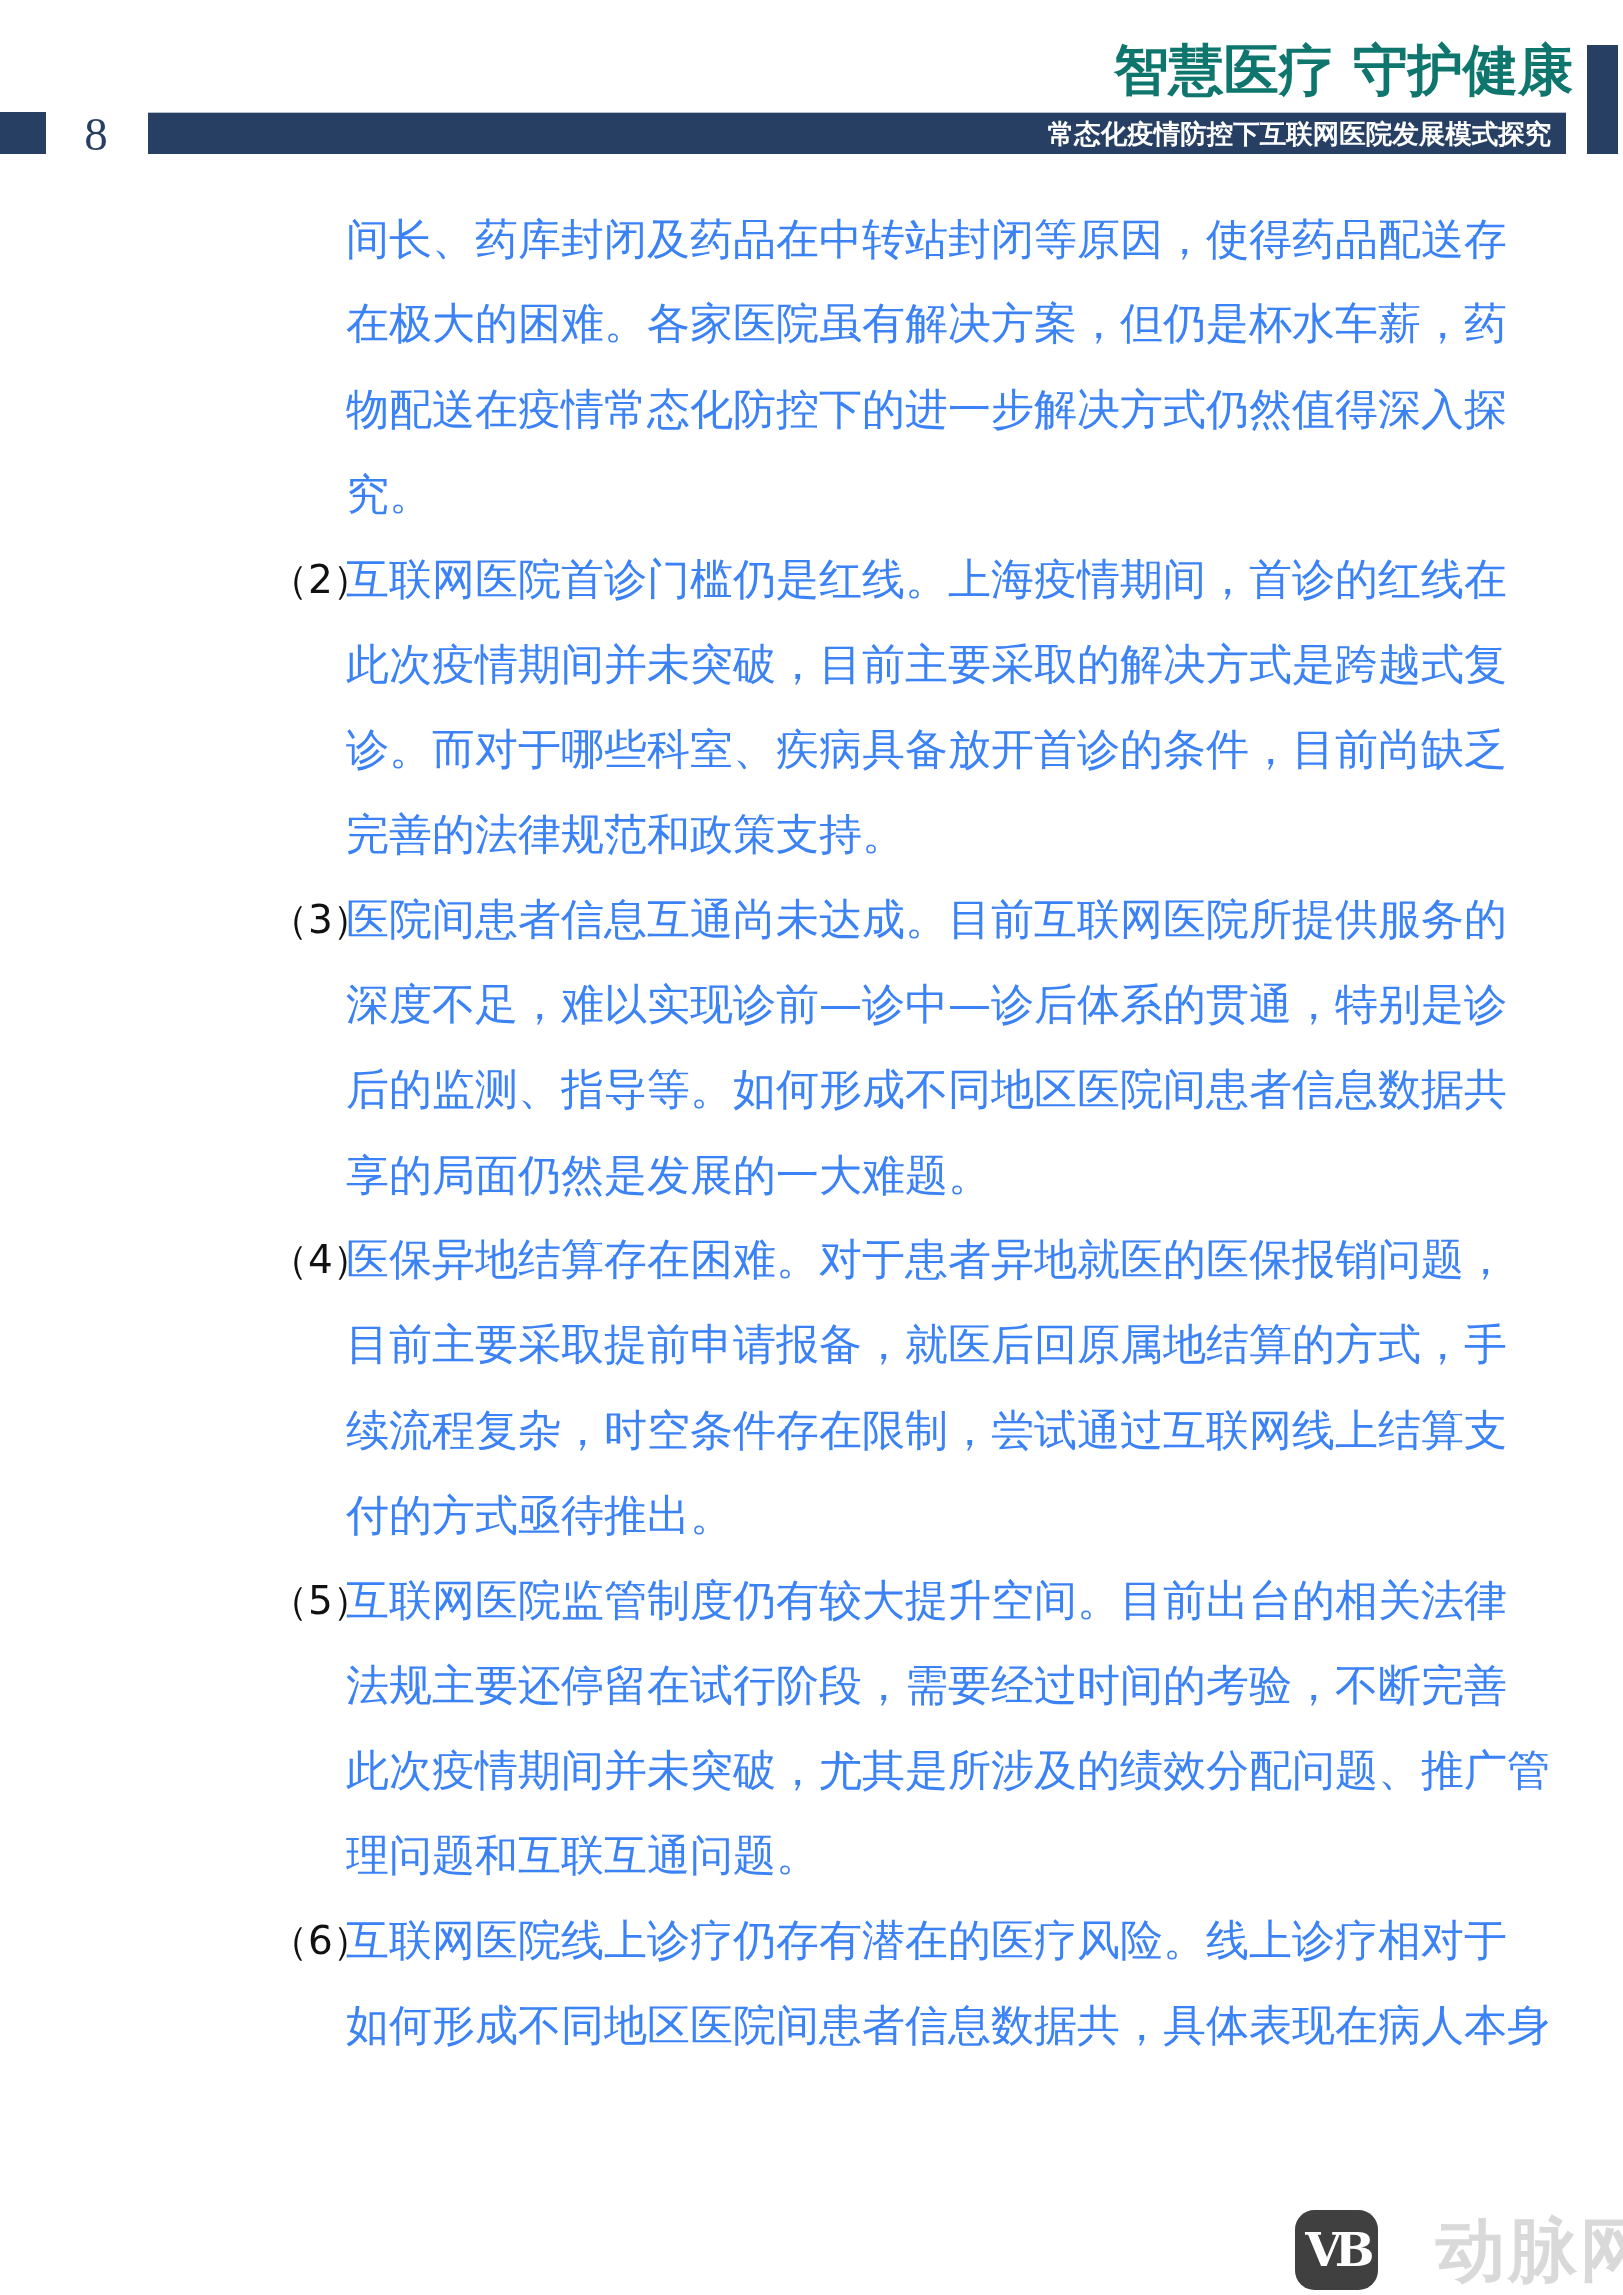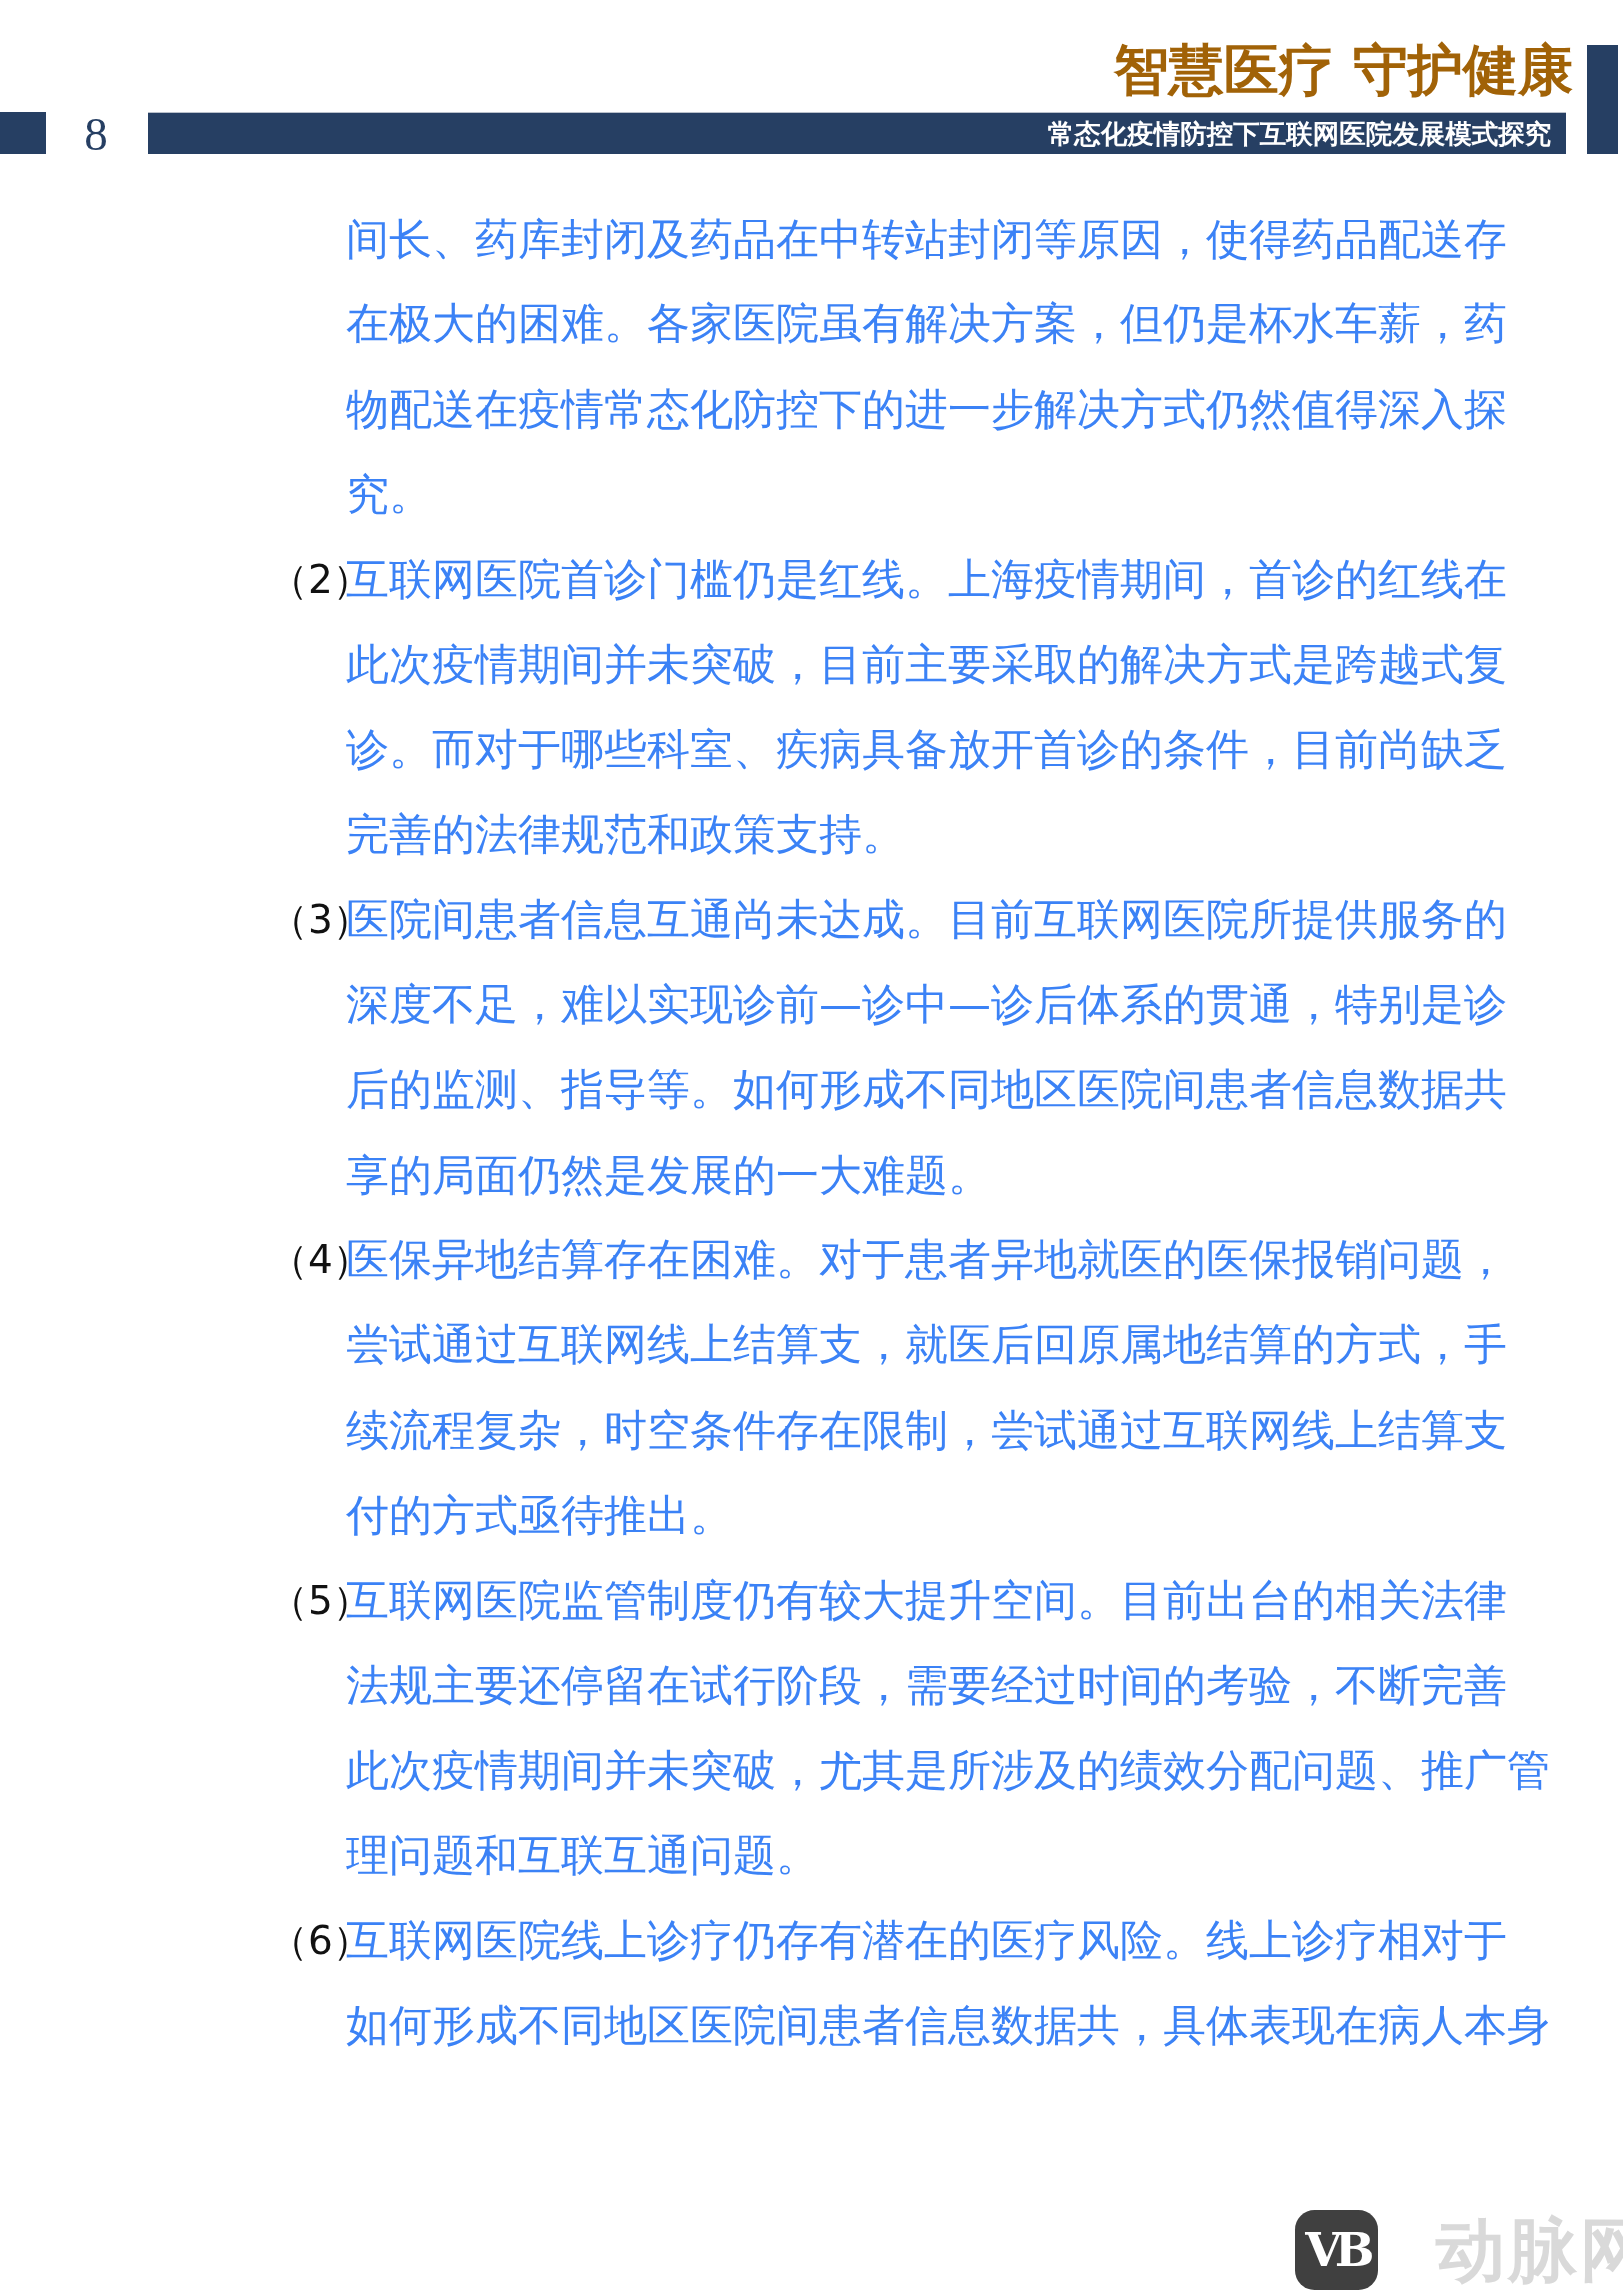--- a/index.html
+++ b/index.html
@@ -19,21 +19,21 @@
     .header-title {
       position: absolute;
       left: 1082px;
       top: 38px;
       width: 491px;
       height: 64px;
       font-family: "DejaVu Serif", "Liberation Serif", serif;
       font-weight: bold;
       font-size: 55px;
       line-height: 64px;
-      color: #a16207;
+      color: #0f766e;
       white-space: nowrap;
       text-align: right;
       letter-spacing: 0px;
     }
     .right-bar {
       position: absolute;
       left: 1587px;
       top: 45px;
       width: 31px;
       height: 109px;
@@ -174,21 +174,21 @@
 <div class="line last" style="top:805px">完善的法律规范和政策支持。</div>
 
 <div class="bullet" style="top:890px">（3）</div>
 <div class="line" style="top:890px">医院间患者信息互通尚未达成。目前互联网医院所提供服务的</div>
 <div class="line" style="top:975px">深度不足，难以实现诊前—诊中—诊后体系的贯通，特别是诊</div>
 <div class="line" style="top:1060px">后的监测、指导等。如何形成不同地区医院间患者信息数据共</div>
 <div class="line last" style="top:1146px">享的局面仍然是发展的一大难题。</div>
 
 <div class="bullet" style="top:1230px">（4）</div>
 <div class="line" style="top:1230px">医保异地结算存在困难。对于患者异地就医的医保报销问题，</div>
-<div class="line" style="top:1315px">尝试通过互联网线上结算支，就医后回原属地结算的方式，手</div>
+<div class="line" style="top:1315px">目前主要采取提前申请报备，就医后回原属地结算的方式，手</div>
 <div class="line" style="top:1401px">续流程复杂，时空条件存在限制，尝试通过互联网线上结算支</div>
 <div class="line last" style="top:1486px">付的方式亟待推出。</div>
 
 <div class="bullet" style="top:1571px">（5）</div>
 <div class="line" style="top:1571px">互联网医院监管制度仍有较大提升空间。目前出台的相关法律</div>
 <div class="line" style="top:1656px">法规主要还停留在试行阶段，需要经过时间的考验，不断完善</div>
 <div class="line" style="top:1741px">此次疫情期间并未突破，尤其是所涉及的绩效分配问题、推广管</div>
 <div class="line last" style="top:1826px">理问题和互联互通问题。</div>
 
 <div class="bullet" style="top:1911px">（6）</div>

